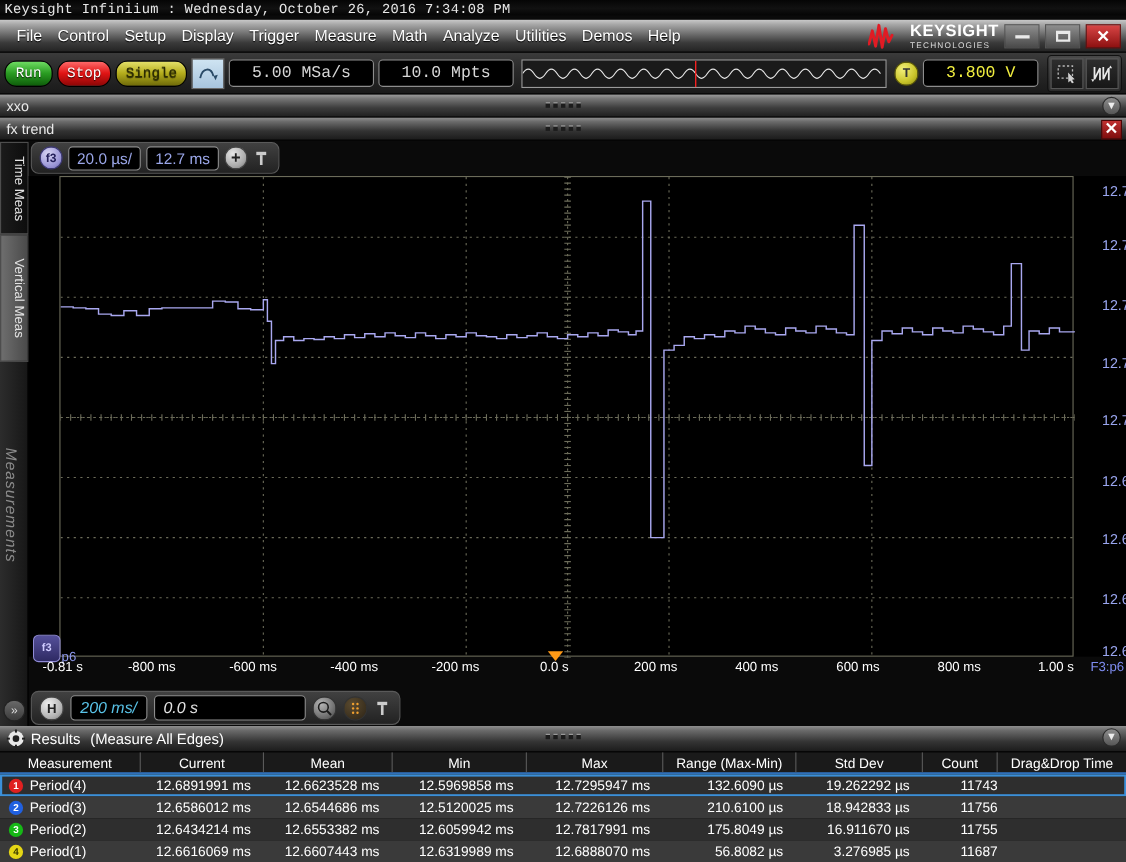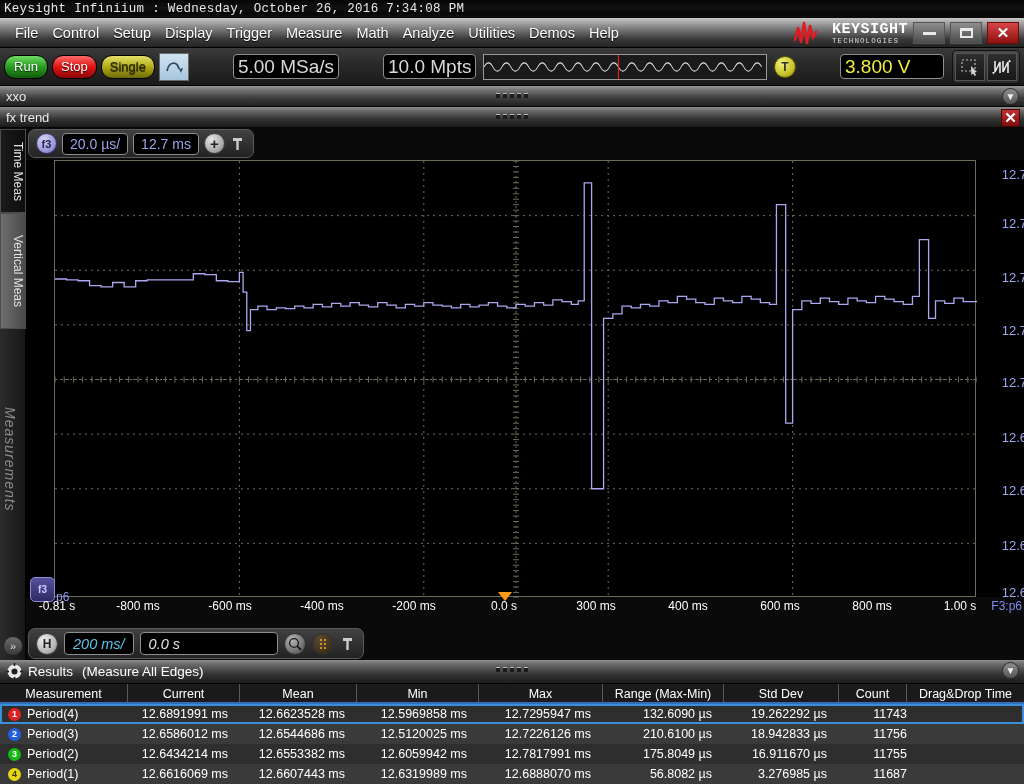--- a/index.html
+++ b/index.html
@@ -35,60 +35,61 @@
     border-bottom: 1px solid #000;
   }
   .menubar .mi {
     color: #ffffff; font-size: 14.5px; padding: 2px 7px; white-space: nowrap;
     text-shadow: 0 1px 1px #000;
   }
   .logo-area {
     position: absolute; right: 0; top: 0; height: 30px;
     display: flex; align-items: center; gap: 5px; padding-right: 5px;
   }
-  .ks-logo { display: flex; align-items: flex-end; gap: 4px; font-family: Liberation Mono, monospace; }
+  .ks-logo { display: flex; align-items: flex-end; gap: 4px; }
   .ks-wave { width: 34px; height: 24px; }
   .ks-text { line-height: 1; }
   .ks-text .k1 { color: #fff; font-size: 15px; font-weight: bold; letter-spacing: .5px; }
   .ks-text .k2 { color: #dcdcdc; font-size: 7.5px; letter-spacing: 1.1px; display: block; margin-top: 1px;}
   .wbtn {
     width: 32px; height: 22px; border: 1px solid #555;
     background: linear-gradient(to bottom, #8e8e8e, #4a4a4a);
     display: flex; align-items: center; justify-content: center;
     color: #fff; font-size: 12px;
   }
   .wbtn.close { background: linear-gradient(to bottom, #d84545, #8d1111); border-color: #6a0c0c; font-weight: bold; font-size: 15px;}
   .wmin { width: 13px; height: 3px; background: #e9e9e9; }
   .wmax { width: 13px; height: 10px; border: 2px solid #e9e9e9; border-top-width: 3px; }
 
   
   .toolbar {
     position: absolute; left: 0; top: 48px; width: 1024px; height: 38px;
     background: linear-gradient(to bottom, #3b3b3b 0%, #2a2a2a 40%, #1a1a1a 100%);
     display: flex; align-items: center; padding: 0 4px; gap: 4px;
     border-bottom: 1px solid #000;
+    font-family: Liberation Mono, monospace;
   }
   .rsbtn {
     height: 24px; min-width: 44px; border-radius: 11px;
     display: flex; align-items: center; justify-content: center;
     font-size: 13px; color: #fff; text-shadow: 0 1px 1px rgba(0,0,0,.8);
     padding: 0 8px; border: 1px solid #000;
   }
   .rs-run  { background: linear-gradient(to bottom, #6fdc63 0%, #2a9d22 48%, #0e5c0a 100%); }
   .rs-stop { background: linear-gradient(to bottom, #ff6b6b 0%, #e11414 48%, #8c0606 100%); }
   .rs-sing { background: linear-gradient(to bottom, #e4e06a 0%, #b5ad1c 48%, #6e6a0a 100%); color:#2b2b00;}
   .iconbtn {
     width: 30px; height: 28px; border: 1px solid #6b6b6b;
     background: linear-gradient(to bottom, #cfe4f2, #a8c4dd);
     display: flex; align-items: center; justify-content: center;
   }
   .tfield {
     height: 25px; background: #000; border: 1px solid #8d8d8d; border-radius: 4px;
-    color: #d8d8d8; font-size: 19px; display: flex; align-items: center;
-    padding: 0 4px; white-space: nowrap; margin-left: 40px;
+    color: #d8d8d8; font-size: 15px; display: flex; align-items: center;
+    padding: 0 20px; white-space: nowrap;
   }
   .wavebox {
     flex: 1; height: 26px; background: #1a1a1a; border: 1px solid #9a9a9a;
     margin: 0 3px; position: relative; overflow: hidden;
   }
   .tbadge {
     width: 22px; height: 22px; border-radius: 50%;
     background: radial-gradient(circle at 35% 30%, #f3f07a, #c9c42a 60%, #8d8a12);
     color: #333; font-size: 12px; font-weight: bold;
     display: flex; align-items: center; justify-content: center;
@@ -590,21 +591,21 @@
 
   <div class="trigmark" style="left:498px; top:592px;"></div>
 
   <div class="xaxis">
     <span style="left:31px">-0.81 s</span>
     <span style="left:112px">-800 ms</span>
     <span style="left:204px">-600 ms</span>
     <span style="left:296px">-400 ms</span>
     <span style="left:388px">-200 ms</span>
     <span style="left:478px">0.0 s</span>
-    <span style="left:570px">300 ms</span>
+    <span style="left:570px">200 ms</span>
     <span style="left:662px">400 ms</span>
     <span style="left:754px">600 ms</span>
     <span style="left:846px">800 ms</span>
     <span style="left:934px">1.00 s</span>
     <span class="fright">F3:p6</span>
   </div>
 
   <div class="hrow">
     <div class="hbadge">H</div>
     <div class="hfield cy">200 ms/</div>

